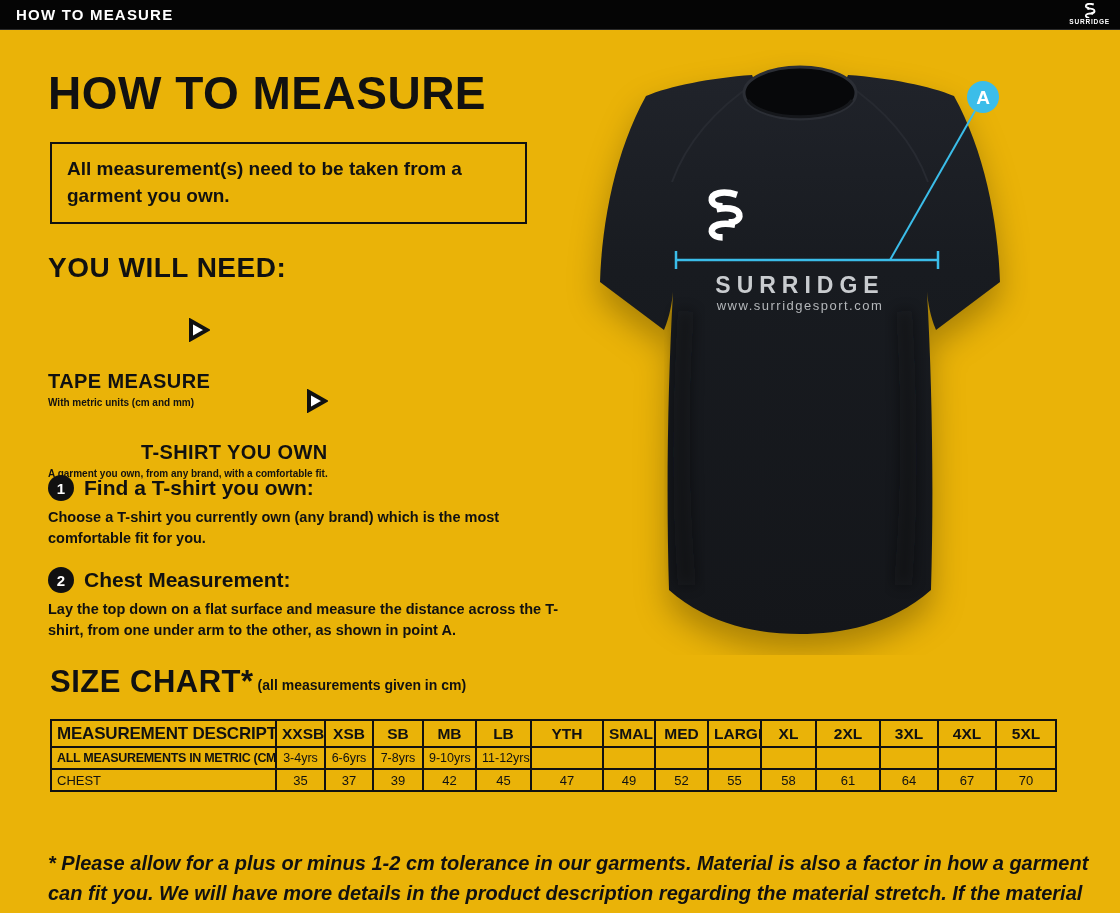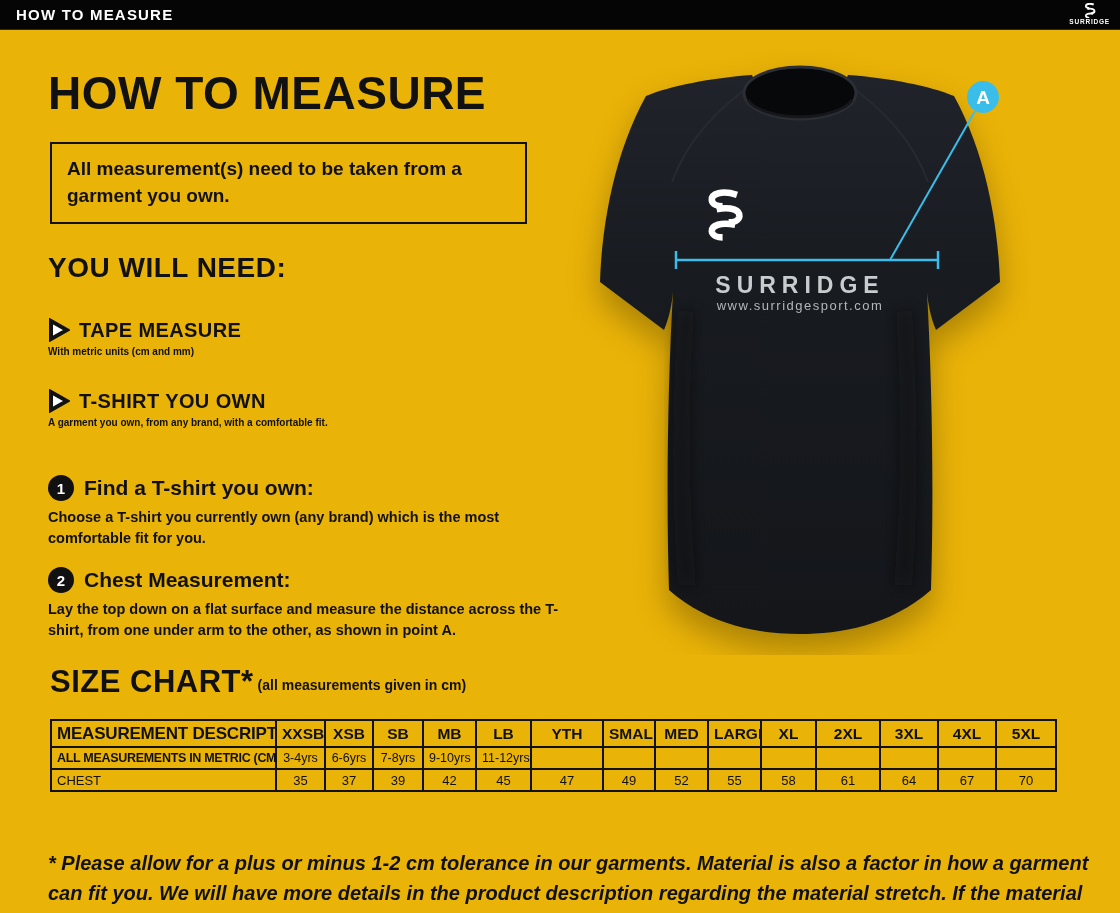--- a/index.html
+++ b/index.html
@@ -17,21 +17,21 @@
 
   
   .h1{position:absolute;left:48px;top:66px;font-size:46px;font-weight:800;letter-spacing:.5px;color:#111;}
   .notice{position:absolute;left:50px;top:142px;width:477px;box-sizing:border-box;border:2px solid #111;
           padding:12px 15px;font-size:19px;font-weight:700;line-height:1.42;color:#111;}
   .h2-need{position:absolute;left:48px;top:252px;font-size:28px;font-weight:800;letter-spacing:.5px;color:#111;}
 
   .need-item{position:absolute;left:48px;}
   .need-item.item0{top:318px;}
   .need-item.item1{top:389px;}
-  .need-head{display:flex;align-items:flex-end;gap:9px;}
+  .need-head{display:flex;align-items:flex-end;gap:28px;flex-direction:column;}
   .need-title{font-size:20px;font-weight:800;letter-spacing:.4px;color:#111;}
   .need-desc{font-size:10px;font-weight:700;margin-top:4px;color:#111;}
 
   .step{position:absolute;left:48px;width:540px;}
   .step.step0{top:475px;}
   .step.step1{top:567px;}
   .step-head{display:flex;align-items:center;gap:10px;}
   .step-num{width:26px;height:26px;border-radius:50%;background:#111;color:#fff;font-size:15px;font-weight:800;
             display:flex;align-items:center;justify-content:center;flex:0 0 auto;}
   .step-title{font-size:21px;font-weight:800;color:#111;}

